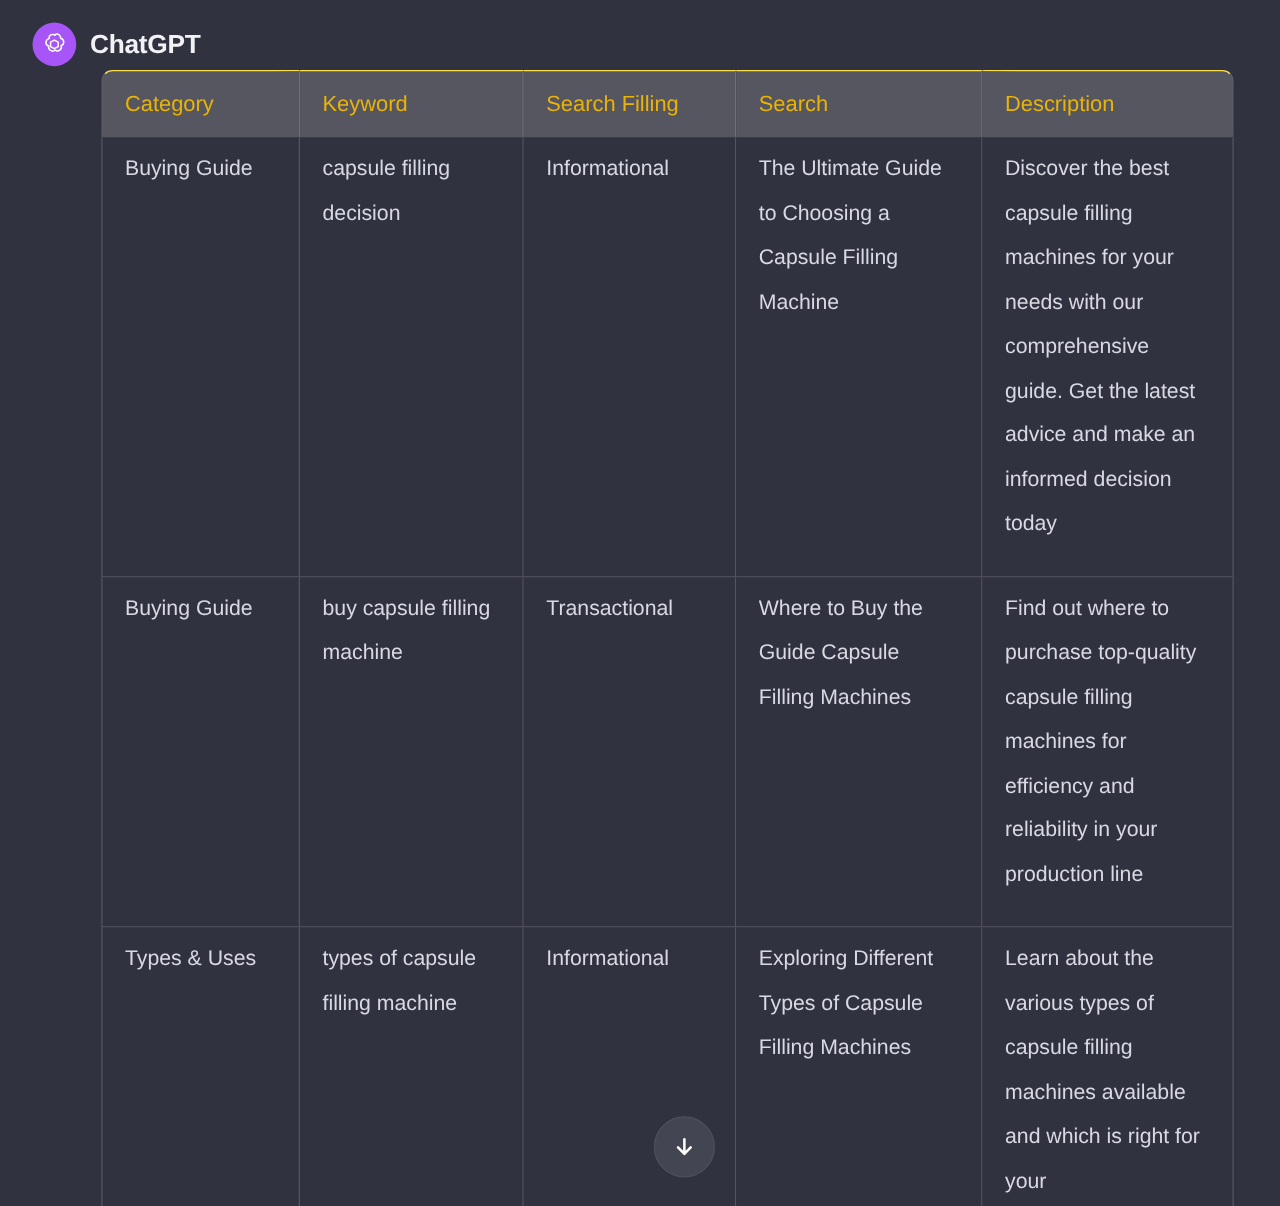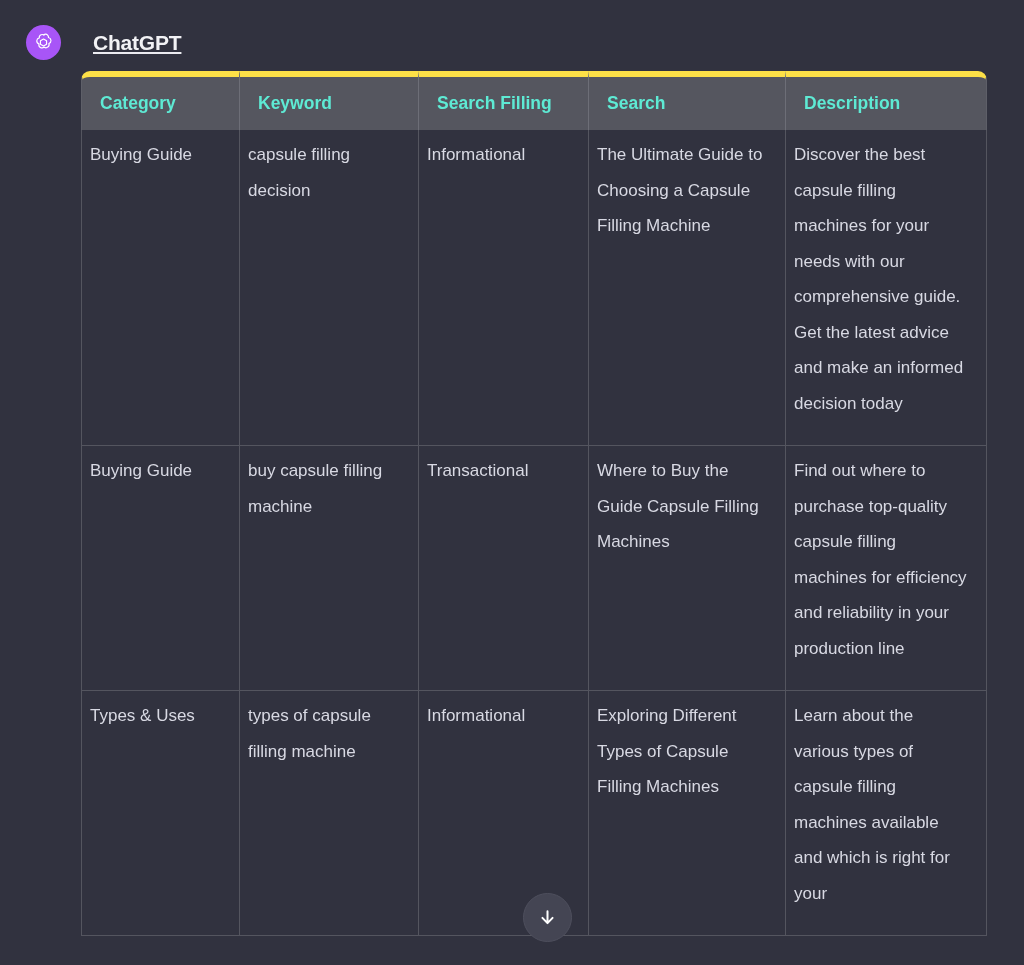--- a/index.html
+++ b/index.html
@@ -14,24 +14,23 @@
     background: #31323f;
     font-family: "Liberation Sans", sans-serif;
     color: #ececf1;
     position: relative;
   }
 
   
   .app-header {
     display: flex;
     align-items: center;
-    gap: 32px;
+    gap: 11px;
     padding: 14px 0 0 26px;
-    height: 71px;
-    text-decoration: underline;
+    height: 56px;
   }
 
   .brand-logo {
     width: 35px;
     height: 35px;
     border-radius: 50%;
     background: #a855f7;
     display: flex;
     align-items: center;
     justify-content: center;
@@ -57,46 +56,46 @@
   table.kw-table {
     width: 906px;
     border-collapse: separate;
     border-spacing: 0;
     table-layout: fixed;
     font-size: 17px;
   }
 
   table.kw-table thead th {
     background: #55565f;
-    color: #5eead4;
-    font-weight: bold;
+    color: #eab308;
+    font-weight: normal;
     font-size: 17.5px;
     text-align: left;
     padding: 16px 18px;
     height: 52px;
     border-right: 1px solid #6d6e77;
-    border-top: 6px solid #fde047;
+    border-top: 1px solid #fde047;
     vertical-align: middle;
     white-space: nowrap;
   }
   table.kw-table thead th:first-child {
     border-top-left-radius: 9px;
     border-left: 1px solid #5e5f68;
   }
   table.kw-table thead th:last-child {
     border-top-right-radius: 9px;
     border-right: 1px solid #5e5f68;
   }
 
   table.kw-table tbody td {
     background: #31323f;
     color: #d8d9e3;
     font-size: 17px;
     line-height: 35.5px;
-    padding: 7px 18px 24px 8px;
+    padding: 7px 18px 24px 18px;
     vertical-align: top;
     border-right: 1px solid #54555f;
     border-bottom: 1px solid #54555f;
     word-wrap: break-word;
     overflow-wrap: break-word;
   }
   table.kw-table tbody td:first-child {
     border-left: 1px solid #54555f;
   }
 

